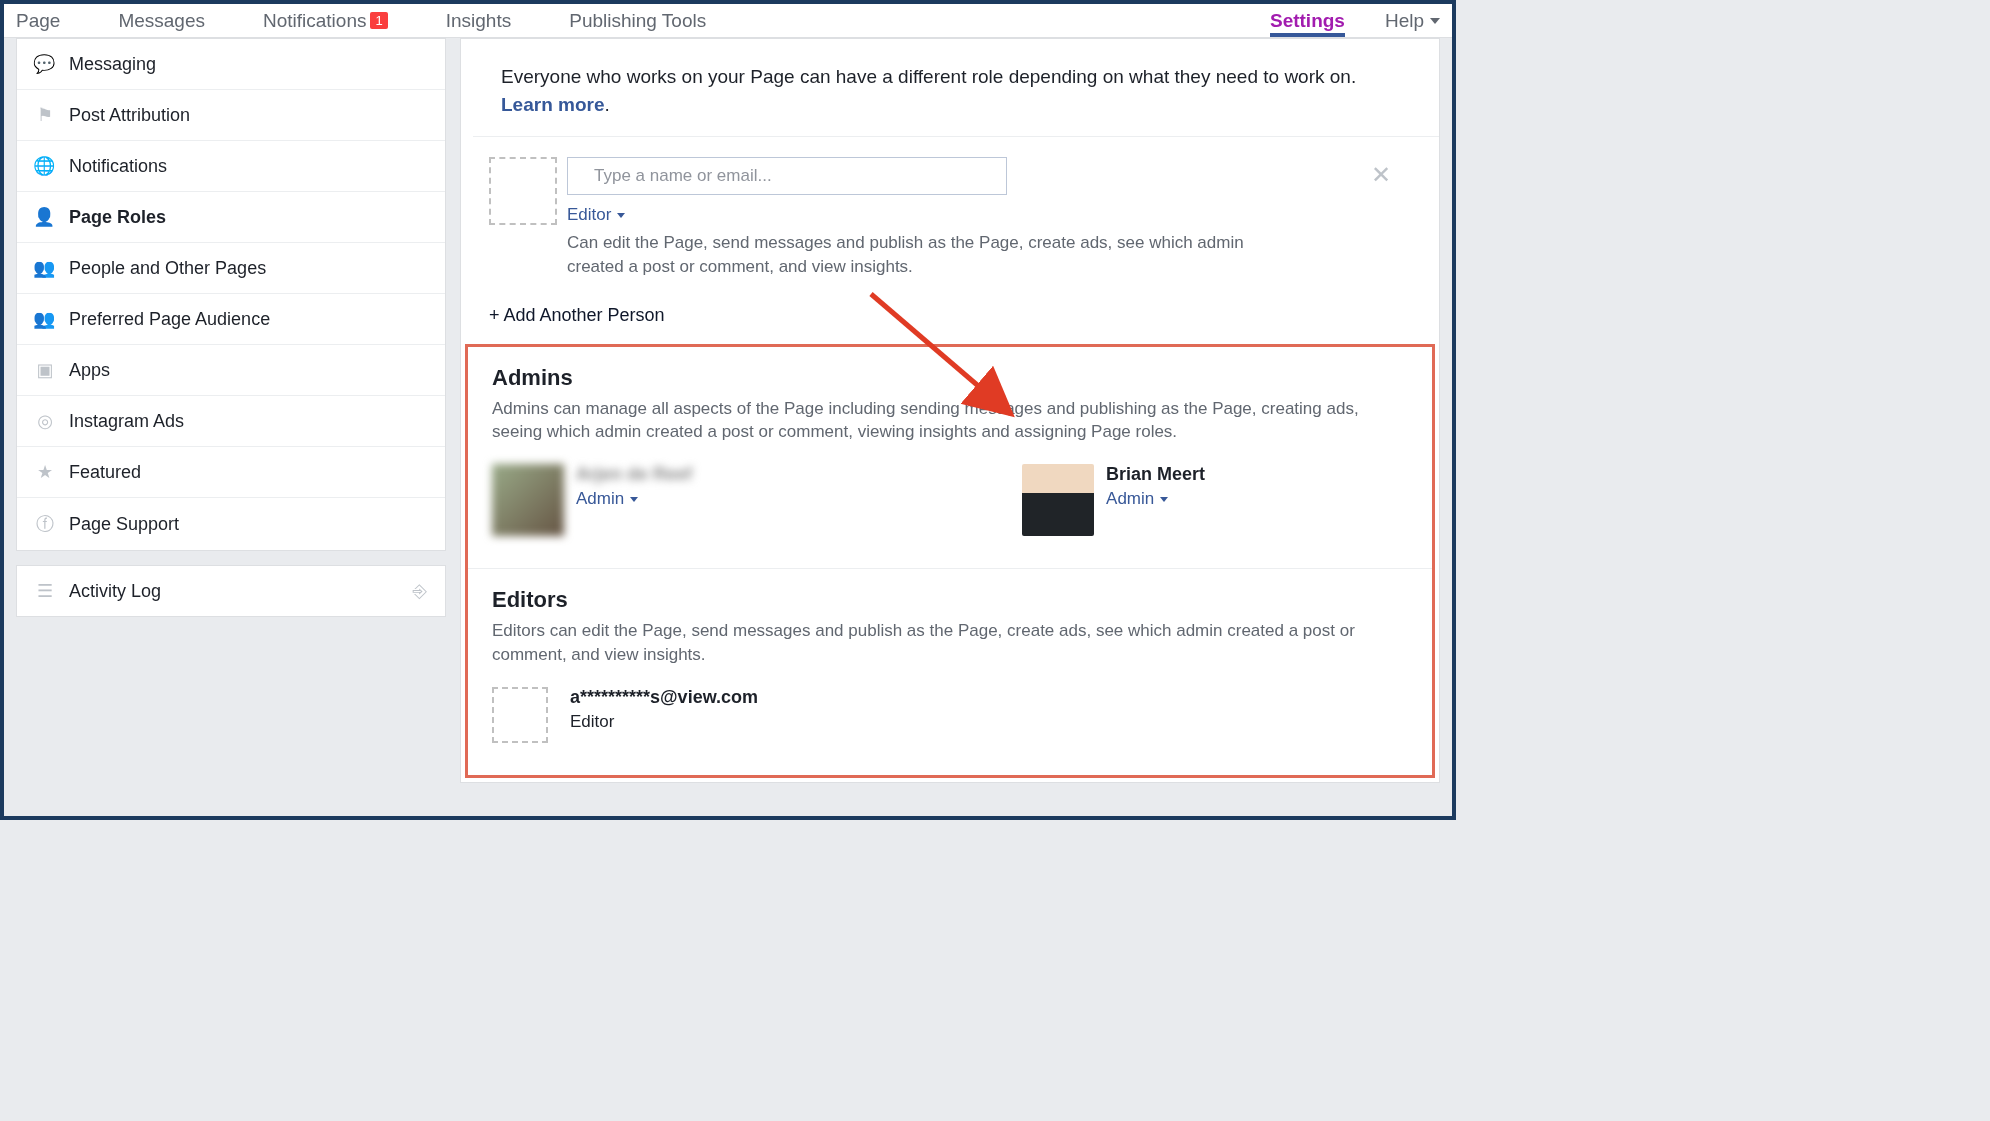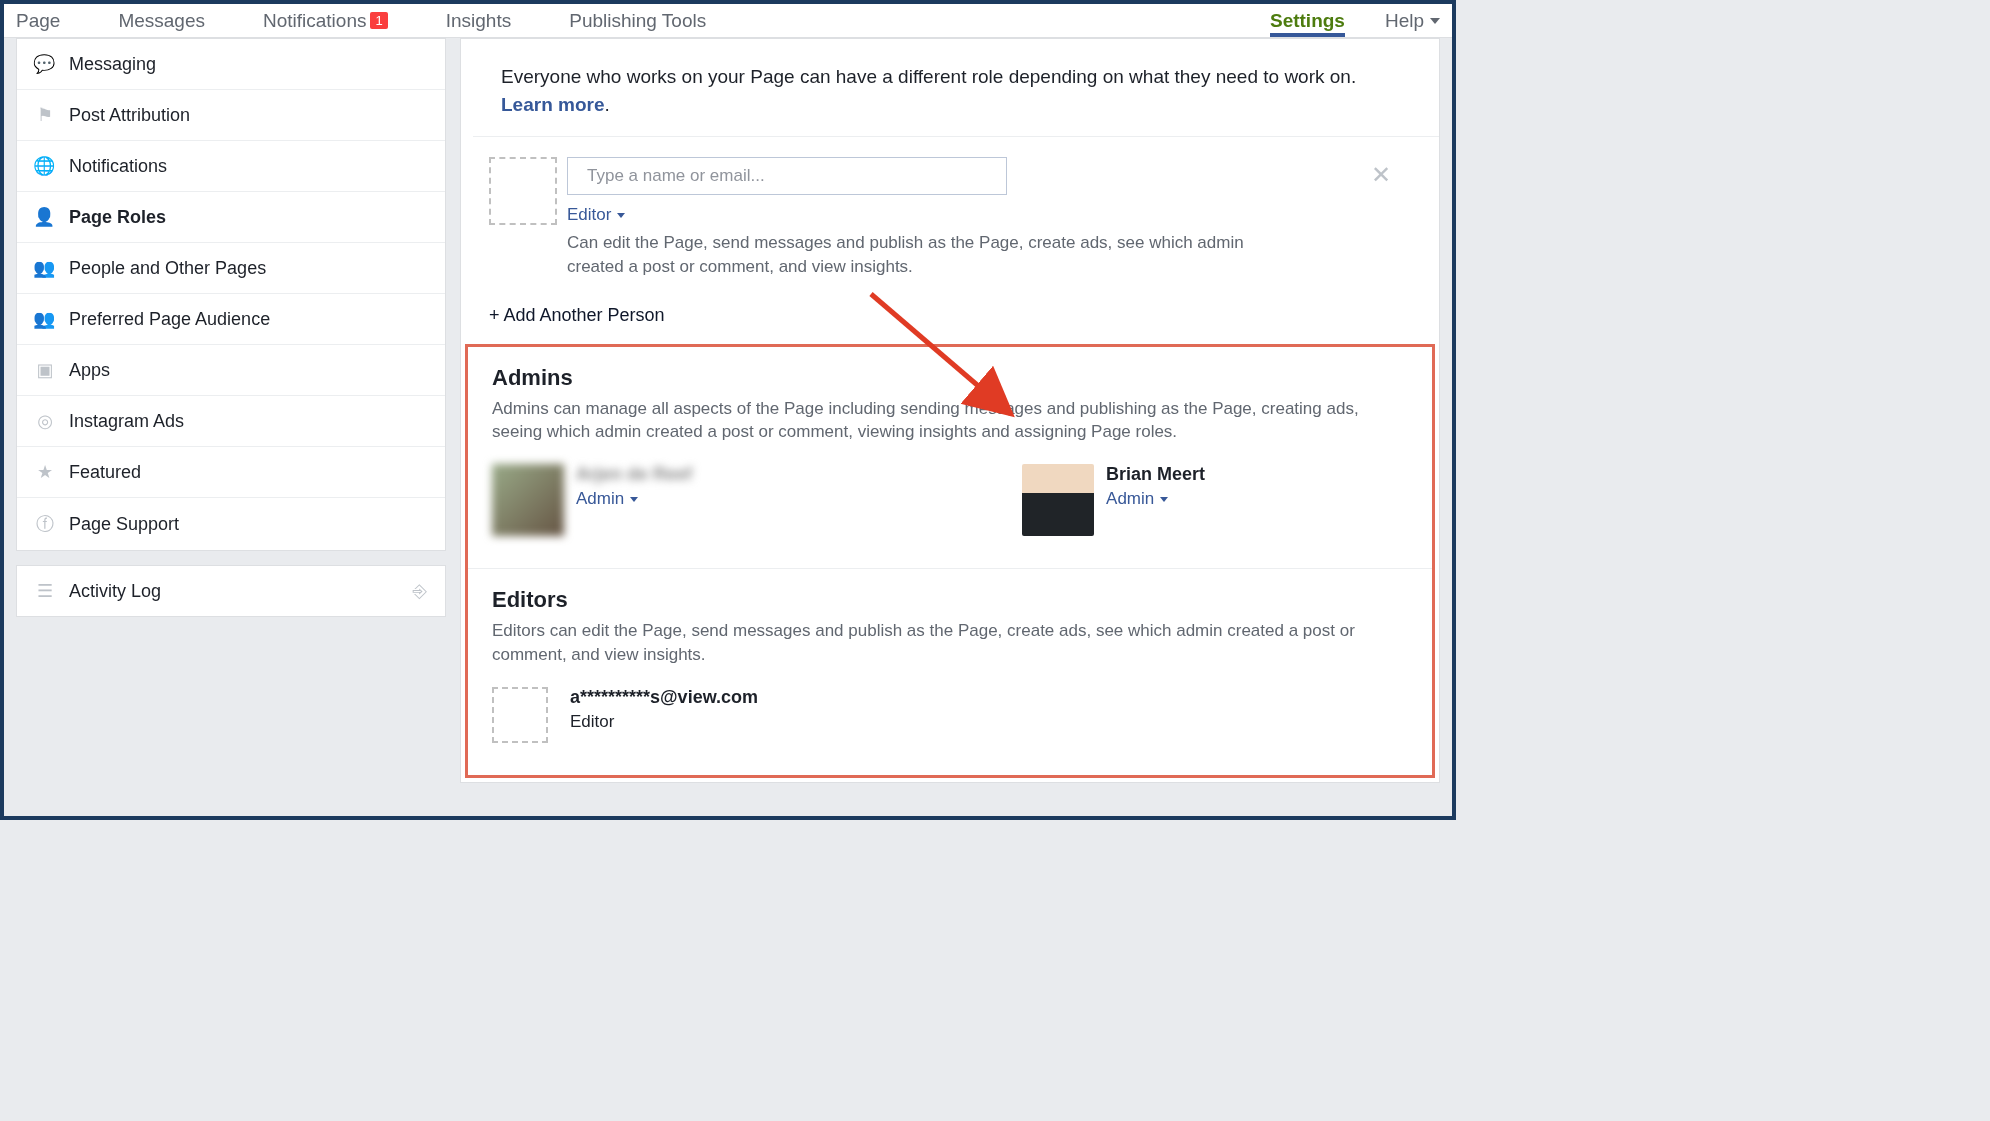--- a/index.html
+++ b/index.html
@@ -28,21 +28,21 @@
   border-bottom: 1px solid #dddfe2;
 }
 .topnav .navitem {
   padding: 5px 0;
   margin-right: 58px;
   cursor: pointer;
   display: flex;
   align-items: center;
 }
 .topnav .navitem.active {
-  color: #4d7c0f;
+  color: #a21caf;
   font-weight: bold;
   border-bottom: 4px solid #365899;
   padding-bottom: 1px;
 }
 .topnav .spacer { flex: 1; }
 .badge {
   background: #fa3e3e;
   color: #fff;
   font-size: 13px;
   padding: 1px 5px;
@@ -115,21 +115,21 @@
 .dashed-avatar {
   width: 68px; height: 68px;
   border: 2px dashed #c0c0c0;
   background: #fff;
   margin-right: 10px;
 }
 .add-fields { flex: 1; }
 .name-input {
   width: 440px;
   border: 1px solid #bdc7d8;
-  padding: 8px 19px;
+  padding: 8px 26px;
   font-size: 17px;
   color: #1d2129;
 }
 .name-input::placeholder { color: #90949c; }
 .role-select {
   margin-top: 10px;
   color: #385898;
   font-size: 17px;
   cursor: pointer;
   display: flex;

